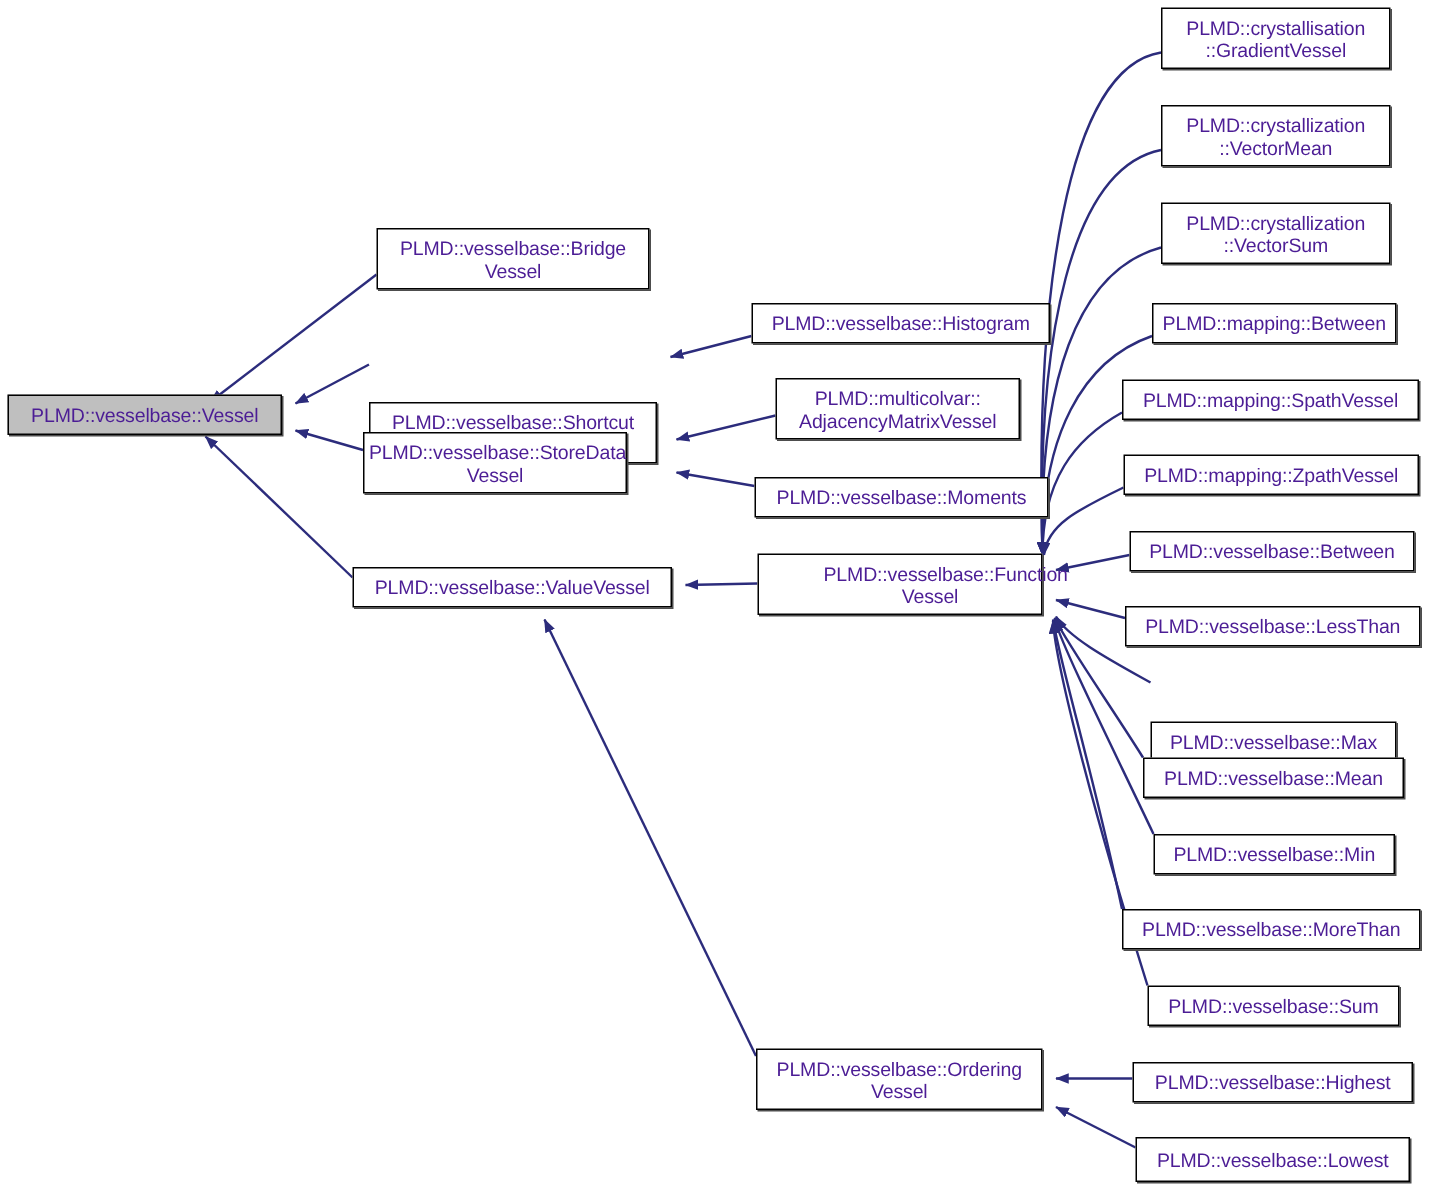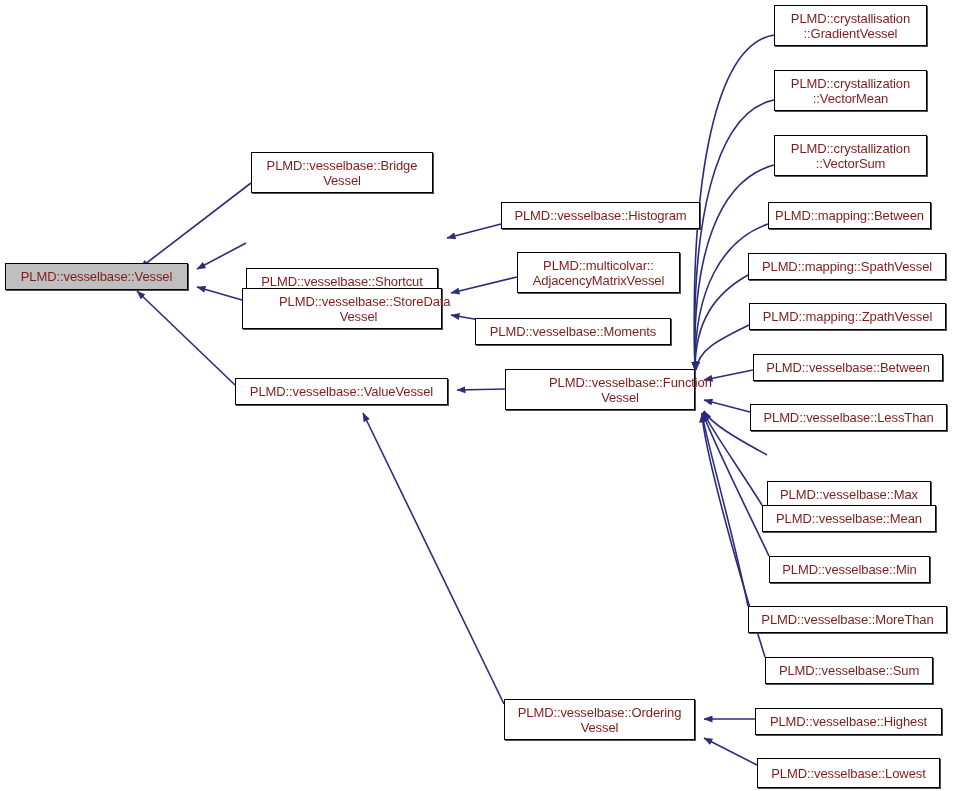--- a/index.html
+++ b/index.html
@@ -24,21 +24,21 @@
     top: 0;
     width: 955px;
     height: 791px;
     pointer-events: none;
   }
   .node {
     position: absolute;
     box-sizing: border-box;
     border: 1px solid #000000;
     background: #ffffff;
-    color: #7f1d1d;
+    color: #4c1d95;
     font-size: 13px;
     line-height: 15px;
     text-align: center;
     display: flex;
     align-items: center;
     justify-content: center;
     white-space: pre-line;
     letter-spacing: -0.1px;
     box-shadow: 1px 1px 0 0 #4d4d4d;
     cursor: pointer;
@@ -89,27 +89,27 @@
         <path d="M 755,719 L 704,719" fill="none" stroke="#2c2c7c" stroke-width="1.6" marker-end="url(#arrowhead)"></path>
         <path d="M 757,765 L 704,738" fill="none" stroke="#2c2c7c" stroke-width="1.6" marker-end="url(#arrowhead)"></path>
       </g>
   </svg>
   <div id="nodes-layer">
       <div class="node root" style="left: 5px; top: 263px; width: 183px; height: 27px; background: rgb(191, 191, 191);"><span class="node-label">PLMD::vesselbase::Vessel</span></div>
       <div class="node" style="left: 251px; top: 152px; width: 182px; height: 41px;"><span class="node-label">PLMD::vesselbase::Bridge
 Vessel</span></div>
       <div class="node" style="left: 246px; top: 222px; width: 192px; height: 41px; margin-top: 46px;"><span class="node-label">PLMD::vesselbase::Shortcut
 Vessel</span></div>
-      <div class="node" style="left: 242px; top: 288px; width: 200px; height: 41px; padding-left: 33px;"><span class="node-label">PLMD::vesselbase::StoreData
+      <div class="node" style="left: 242px; top: 288px; width: 176px; height: 41px;"><span class="node-label">PLMD::vesselbase::StoreData
 Vessel</span></div>
       <div class="node" style="left: 235px; top: 378px; width: 213px; height: 27px;"><span class="node-label">PLMD::vesselbase::ValueVessel</span></div>
       <div class="node" style="left: 501px; top: 202px; width: 199px; height: 27px;"><span class="node-label">PLMD::vesselbase::Histogram</span></div>
       <div class="node" style="left: 517px; top: 252px; width: 163px; height: 41px;"><span class="node-label">PLMD::multicolvar::
 AdjacencyMatrixVessel</span></div>
-      <div class="node" style="left: 475px; top: 318px; width: 196px; height: 27px; justify-content: flex-end;"><span class="node-label">PLMD::vesselbase::Moments</span></div>
+      <div class="node" style="left: 503px; top: 318px; width: 196px; height: 27px; justify-content: flex-end;"><span class="node-label">PLMD::vesselbase::Moments</span></div>
       <div class="node" style="left: 505px; top: 369px; width: 190px; height: 41px; padding-left: 40px;"><span class="node-label">PLMD::vesselbase::Function
 Vessel</span></div>
       <div class="node" style="left: 504px; top: 699px; width: 191px; height: 41px;"><span class="node-label">PLMD::vesselbase::Ordering
 Vessel</span></div>
       <div class="node" style="left: 774px; top: 5px; width: 153px; height: 41px;"><span class="node-label">PLMD::crystallisation
 ::GradientVessel</span></div>
       <div class="node" style="left: 774px; top: 70px; width: 153px; height: 41px;"><span class="node-label">PLMD::crystallization
 ::VectorMean</span></div>
       <div class="node" style="left: 774px; top: 135px; width: 153px; height: 41px;"><span class="node-label">PLMD::crystallization
 ::VectorSum</span></div>

